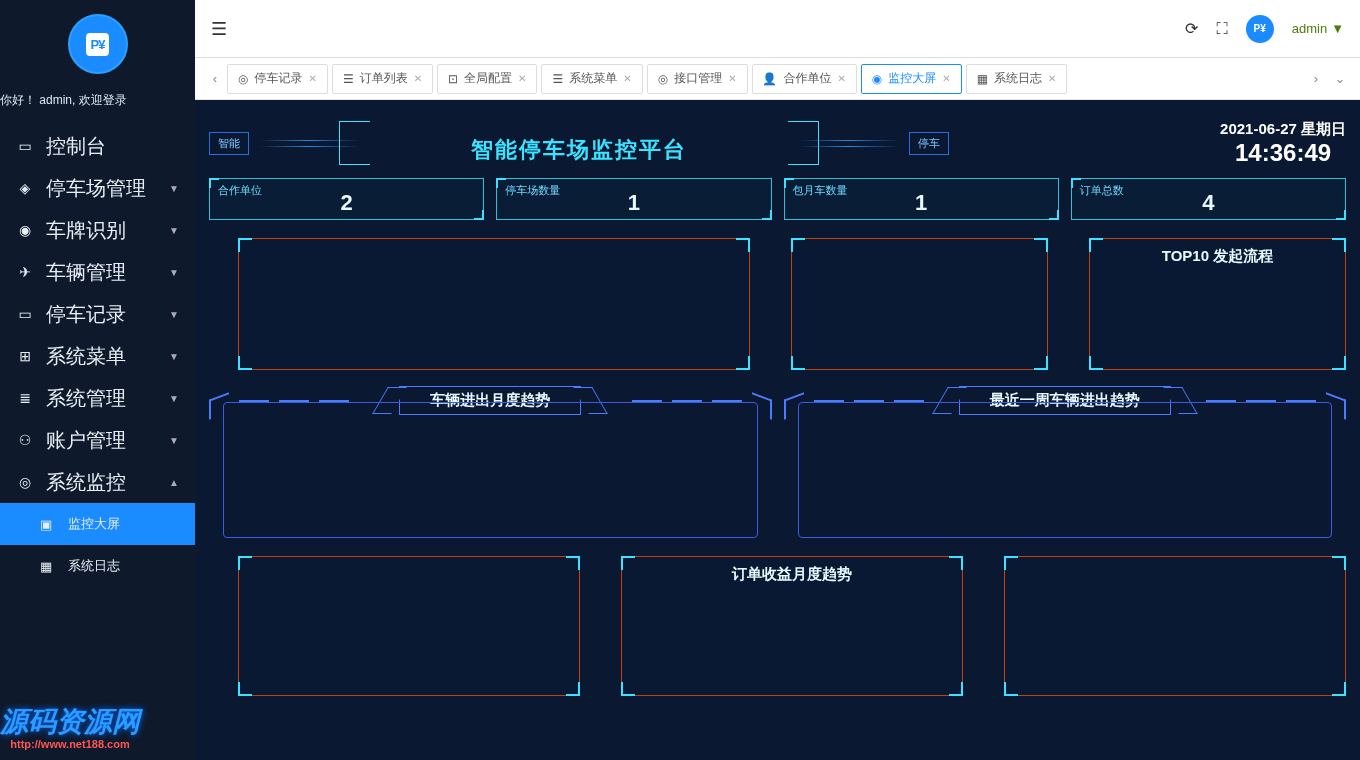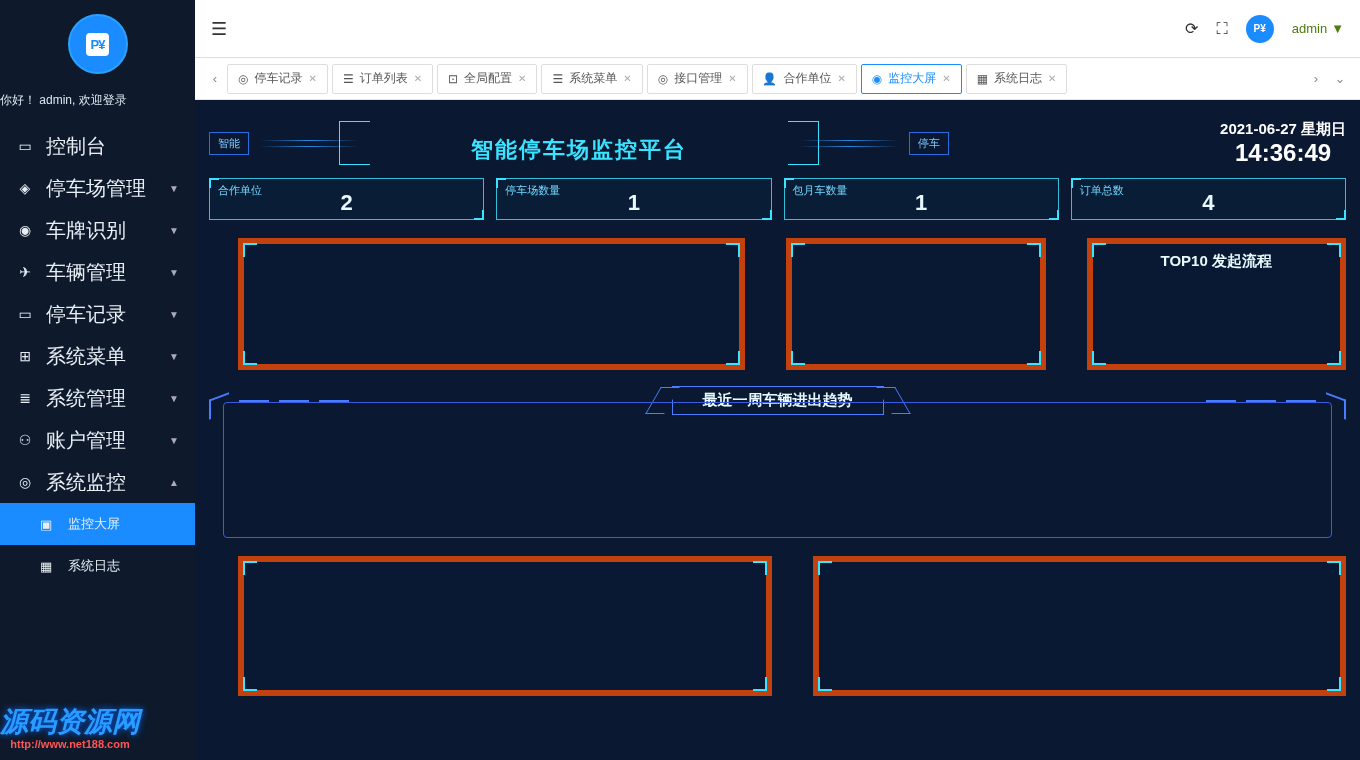--- a/index.html
+++ b/index.html
@@ -60,21 +60,21 @@
 .stat-row { display: flex; gap: 12px; margin-top: 4px; }
 .stat-card { flex: 1; height: 42px; position: relative; border: 1px solid #2fbfd8; background: rgba(47,191,216,0.03); }
 .stat-card::before, .stat-card::after { content: ""; position: absolute; width: 8px; height: 8px; border: 2px solid #3ae3ff; }
 .stat-card::before { left: -1px; top: -1px; border-right: none; border-bottom: none; }
 .stat-card::after { right: -1px; bottom: -1px; border-left: none; border-top: none; }
 .stat-label { position: absolute; left: 8px; top: 4px; font-size: 11px; color: #6fd9ff; }
 .stat-value { text-align: center; line-height: 48px; font-size: 22px; font-weight: bold; color: #e8f9ff; }
 
 
 .panel-row { display: flex; gap: 12px; margin-top: 18px; }
-.panel { position: relative; border: 6px solid #c2410c; background: rgba(10,30,60,0.3); margin-left: 29px; }
+.panel { position: relative; border: 1px solid #c2410c; background: rgba(10,30,60,0.3); margin-left: 29px; }
 .panel::before, .panel::after { content: ""; position: absolute; width: 12px; height: 12px; border: 2px solid #3ae3ff; }
 .panel::before { left: -1px; top: -1px; border-right: none; border-bottom: none; }
 .panel::after { right: -1px; top: -1px; border-left: none; border-bottom: none; }
 .panel-corners-bottom::before, .panel-corners-bottom::after { content: ""; position: absolute; width: 12px; height: 12px; border: 2px solid #3ae3ff; }
 .panel-corners-bottom::before { left: -1px; bottom: -1px; border-right: none; border-top: none; }
 .panel-corners-bottom::after { right: -1px; bottom: -1px; border-left: none; border-top: none; }
 .panel-b { position: absolute; inset: 0; pointer-events: none; }
 .panel-cyan { flex: 1; height: 132px; }
 .panel-wide { flex: 2; }
 .panel-top10 { flex: 1; height: 132px; }
@@ -275,30 +275,42 @@
       <div class="ptitle">TOP10 发起流程</div>
     </div>
   </div>
 
   <div class="panel-row">
     <div class="bpanel">
       <div class="bpanel-wing l"></div>
         <div class="bpanel-wing r"></div>
       <div class="bpanel-corner tl"></div>
         <div class="bpanel-corner tr"></div>
+      <div class="bpanel-title-frame">车辆进出月度趋势</div>
+      <div class="bpanel-inner"></div>
+    </div>
+    <div class="bpanel">
+      <div class="bpanel-wing l"></div>
+        <div class="bpanel-wing r"></div>
+      <div class="bpanel-corner tl"></div>
+        <div class="bpanel-corner tr"></div>
       <div class="bpanel-title-frame">最近一周车辆进出趋势</div>
       <div class="bpanel-inner"></div>
     </div>
   </div>
 
   <div class="panel-row row3">
     <div class="panel panel-cyan">
         <span class="panel-b panel-corners-bottom"></span>
       </div>
     <div class="panel panel-cyan">
+      <span class="panel-b panel-corners-bottom"></span>
+      <div class="ptitle">订单收益月度趋势</div>
+    </div>
+    <div class="panel panel-cyan">
         <span class="panel-b panel-corners-bottom"></span>
       </div>
   </div>
 
 </div>
 
 <div class="watermark">
   <span>源码资源网</span>
   <small>http://www.net188.com</small>
 </div>

